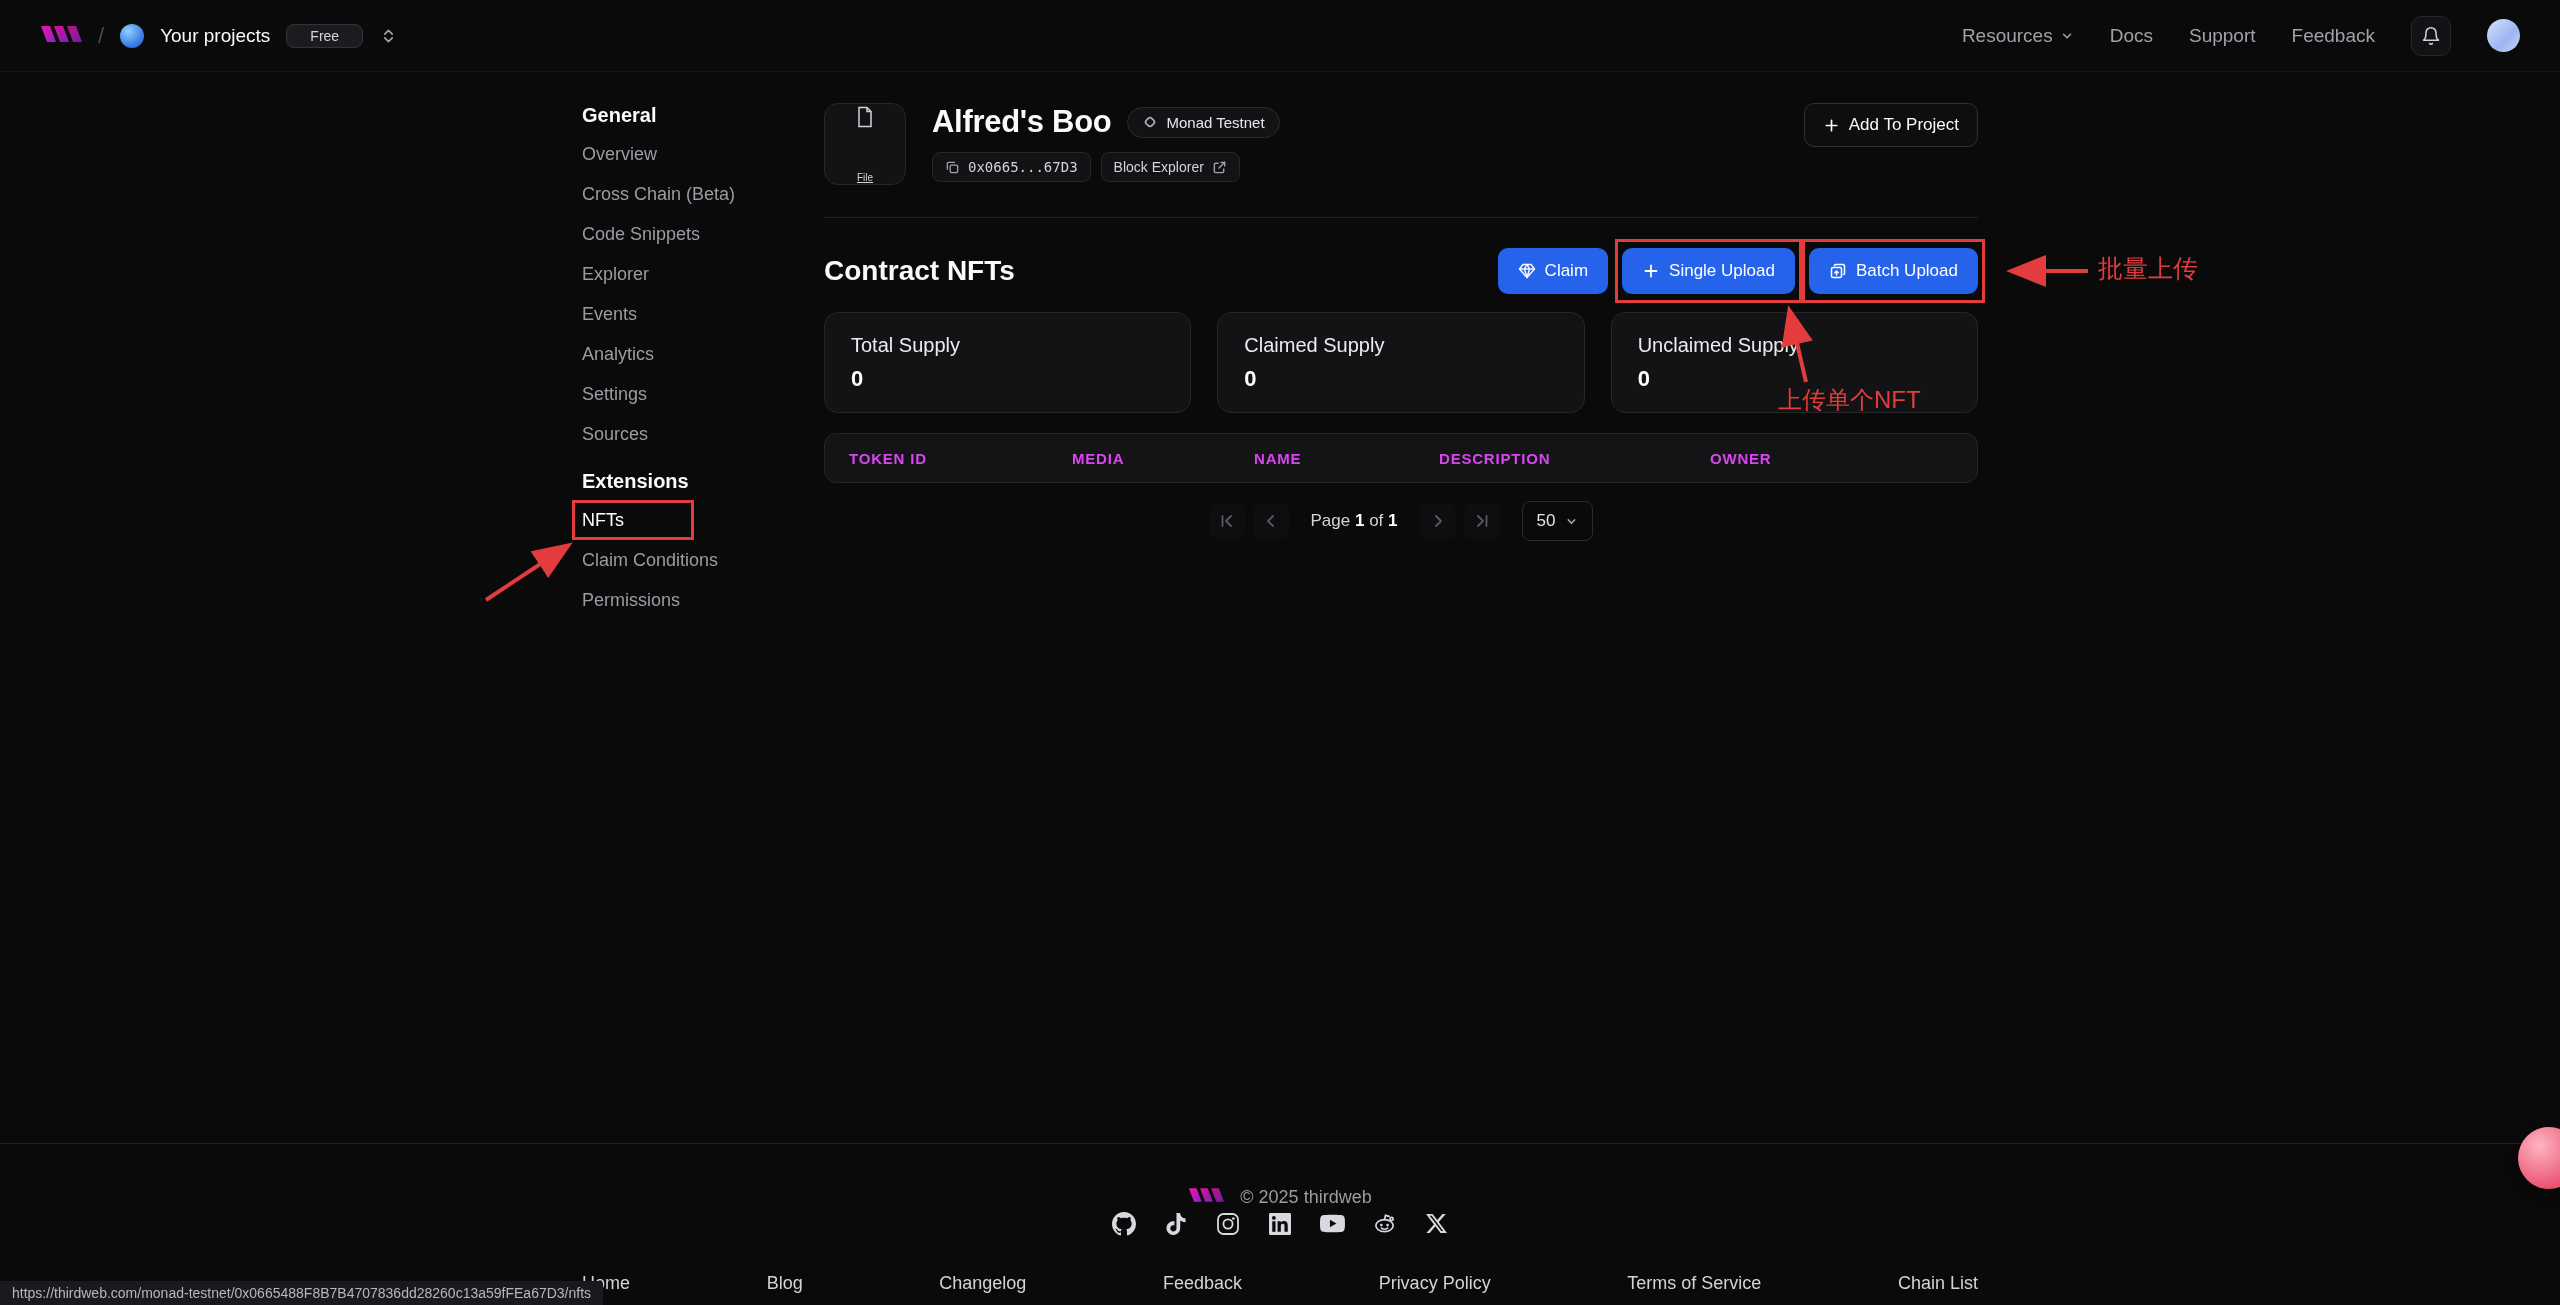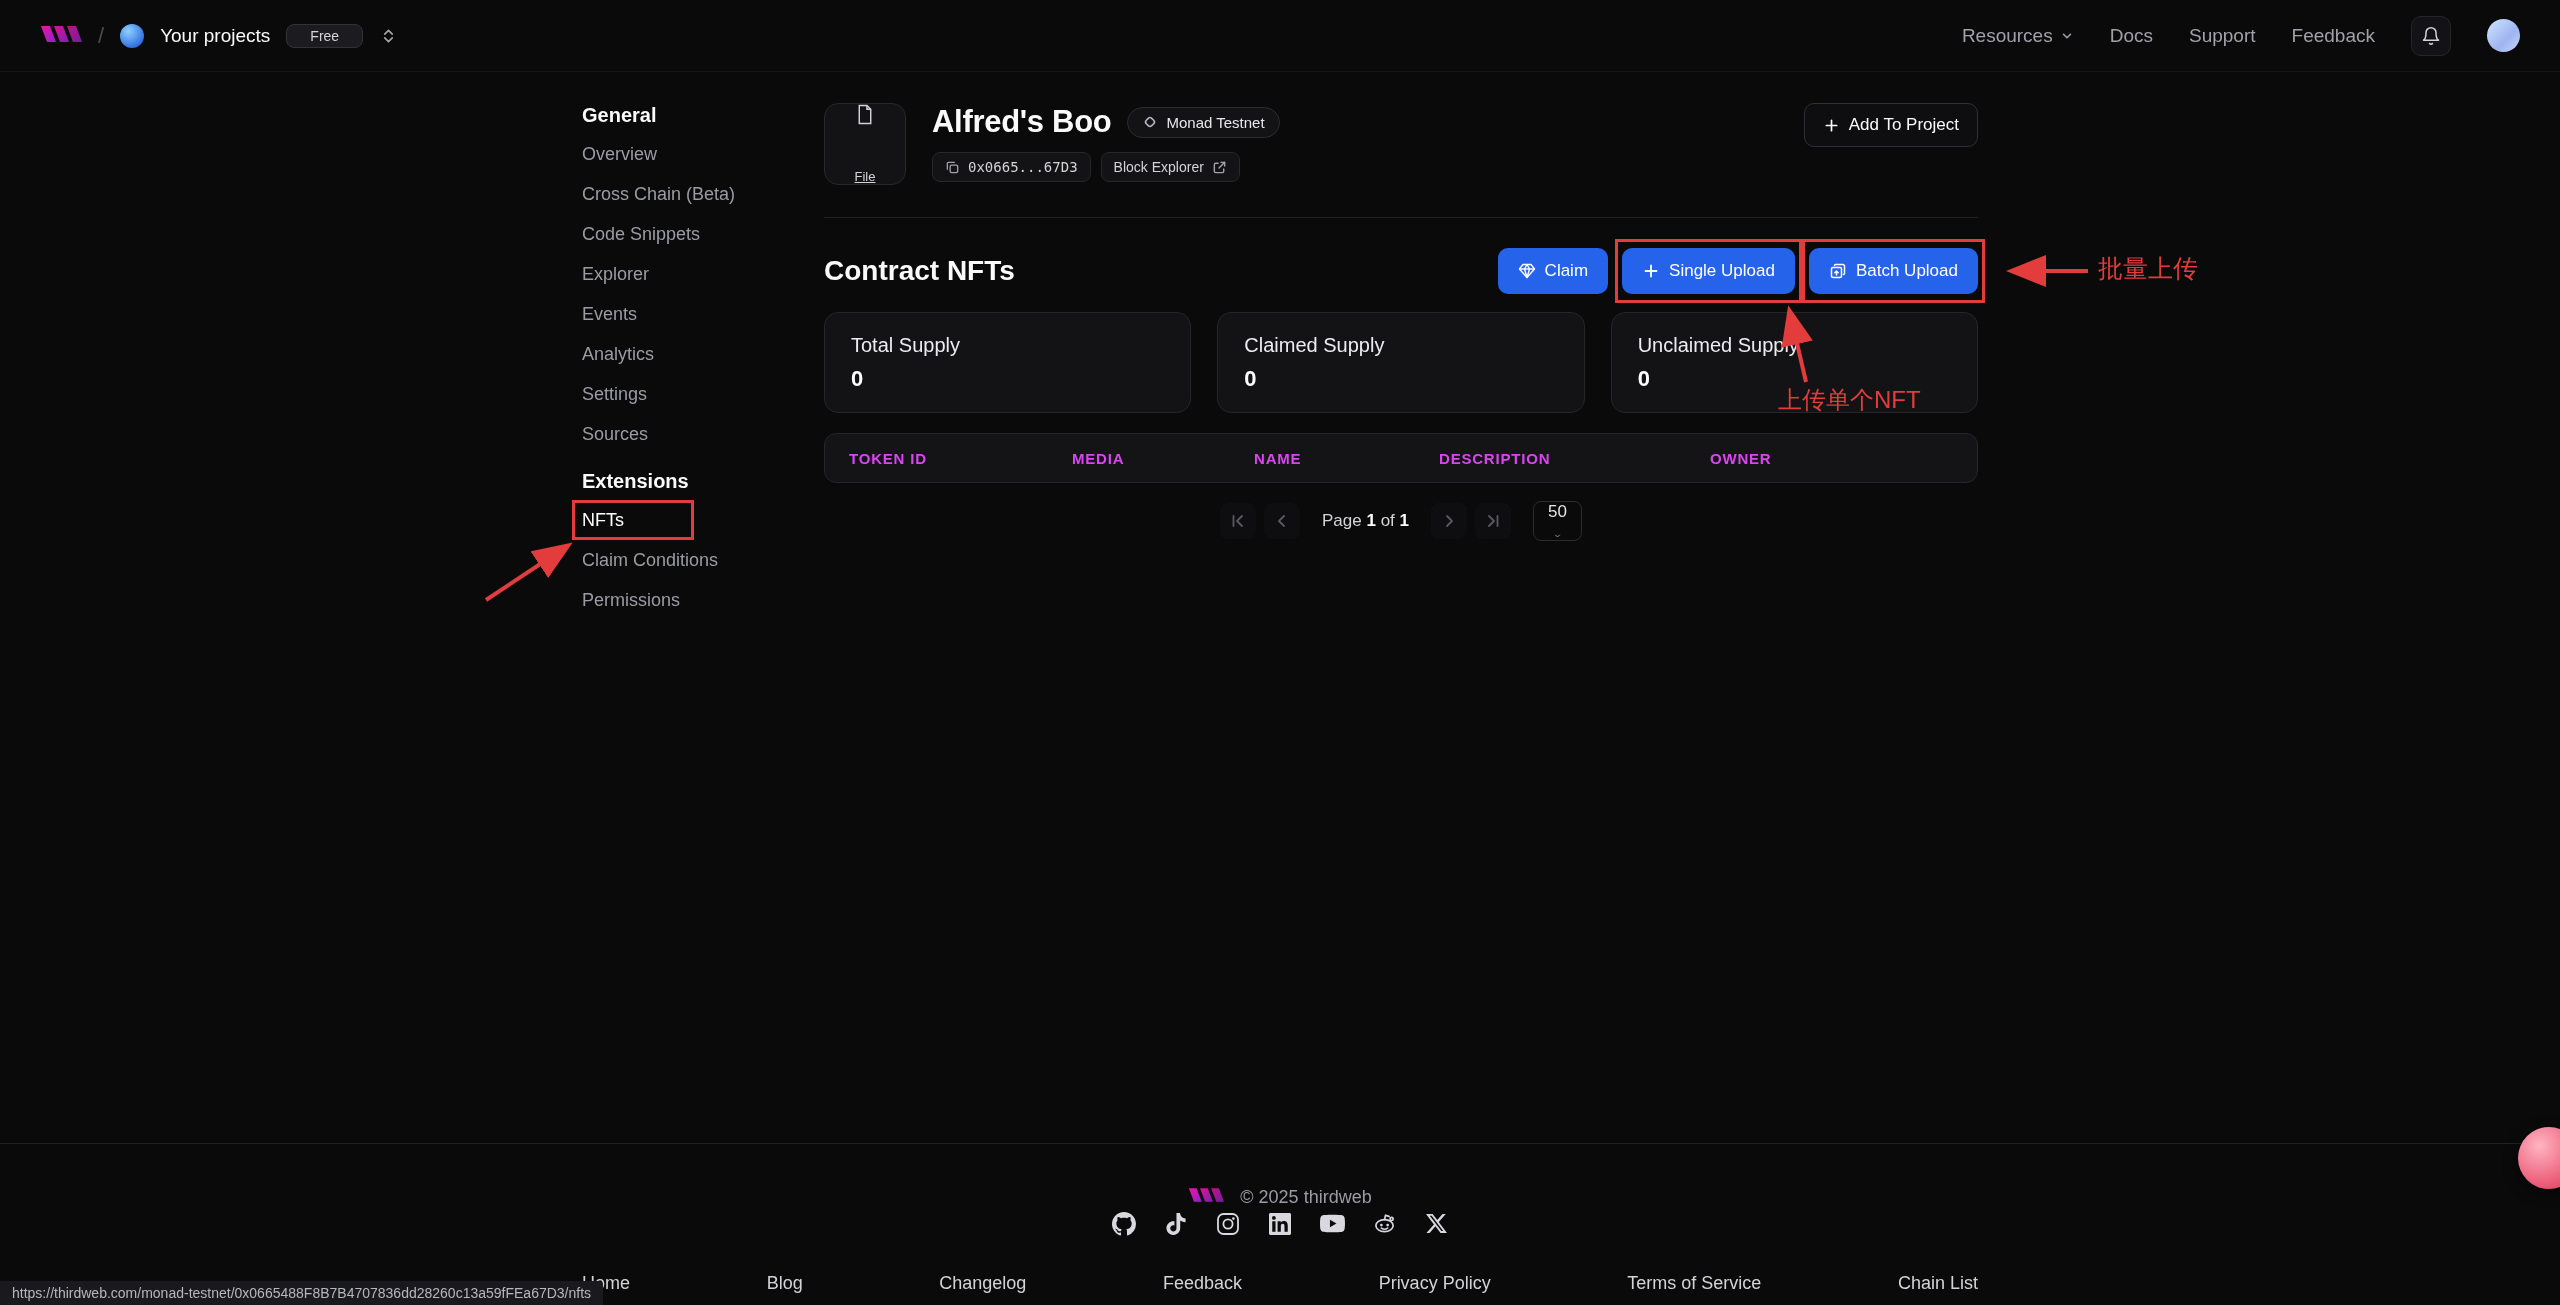--- a/index.html
+++ b/index.html
@@ -52,21 +52,21 @@
     position: absolute; left: -10px; top: -9px; width: 122px; height: 40px;
     border: 3px solid #e23c3c; pointer-events: none;
   }
 
   
   .contract-header { display: flex; align-items: flex-start; gap: 26px; }
   .file-box {
     width: 82px; height: 82px; border-radius: 14px; background: #131316; border: 1px solid #27272a;
     display: flex; flex-direction: column; align-items: center; justify-content: center; gap: 5px;
   }
-  .file-label { font-size: 13px; color: #d4d4d8; text-decoration: underline; margin-top: 39px; }
+  .file-label { font-size: 10px; color: #d4d4d8; text-decoration: underline; margin-top: 39px; }
   .title-col { display: flex; flex-direction: column; gap: 12px; padding-top: 1px; }
   .title-row { display: flex; align-items: center; gap: 16px; }
   .page-title { font-size: 31px; font-weight: 700; letter-spacing: -0.3px; line-height: 36px; }
   .badge-network {
     display: inline-flex; align-items: flex-start; gap: 8px; padding: 6px 14px; border-radius: 999px;
     background: #131316; border: 1px solid #2c2c30; font-size: 15px; color: #e8e8ec;
   }
   .chip-row { display: flex; gap: 10px; }
   .chip {
     display: inline-flex; align-items: center; gap: 8px; padding: 6px 12px; border-radius: 8px;
@@ -108,21 +108,21 @@
 
   .pagination { margin-top: 18px; display: flex; align-items: center; justify-content: center; gap: 8px; }
   .pg-btn {
     width: 36px; height: 36px; border-radius: 8px; background: #131316; border: none;
     display: flex; align-items: center; justify-content: center; color: #9a9aa2; opacity: 0.55; cursor: pointer;
   }
   .pg-label { margin: 0 14px; font-size: 17px; color: #d4d4d8; }
   .pg-num { font-weight: 700; color: #ffffff; }
   .pg-size {
     margin-left: 14px; display: inline-flex; align-items: center; gap: 10px; height: 40px; padding: 0 14px;
-    border-radius: 8px; border: 1px solid #2c2c30; background: transparent; font-size: 17px; color: #e4e4e7; cursor: pointer; flex-direction: column;
+    border-radius: 8px; border: 1px solid #2c2c30; background: transparent; font-size: 17px; color: #e4e4e7; cursor: pointer;
   }
 
   
   .footer { position: absolute; top: 1143px; left: 0; right: 0; border-top: 1px solid #222226; }
   .f-inner { width: 1396px; margin: 0 auto; padding-top: 40px; }
   .f-row1 { display: flex; align-items: center; justify-content: space-between; flex-direction: column; }
   .f-brand { display: flex; align-items: center; gap: 16px; }
   .f-copy { font-size: 18px; color: #9b9ba4; }
   .socials { display: flex; align-items: center; gap: 25px; }
   .social-icon { width: 27px; height: 27px; display: flex; align-items: center; justify-content: center; cursor: pointer; }

